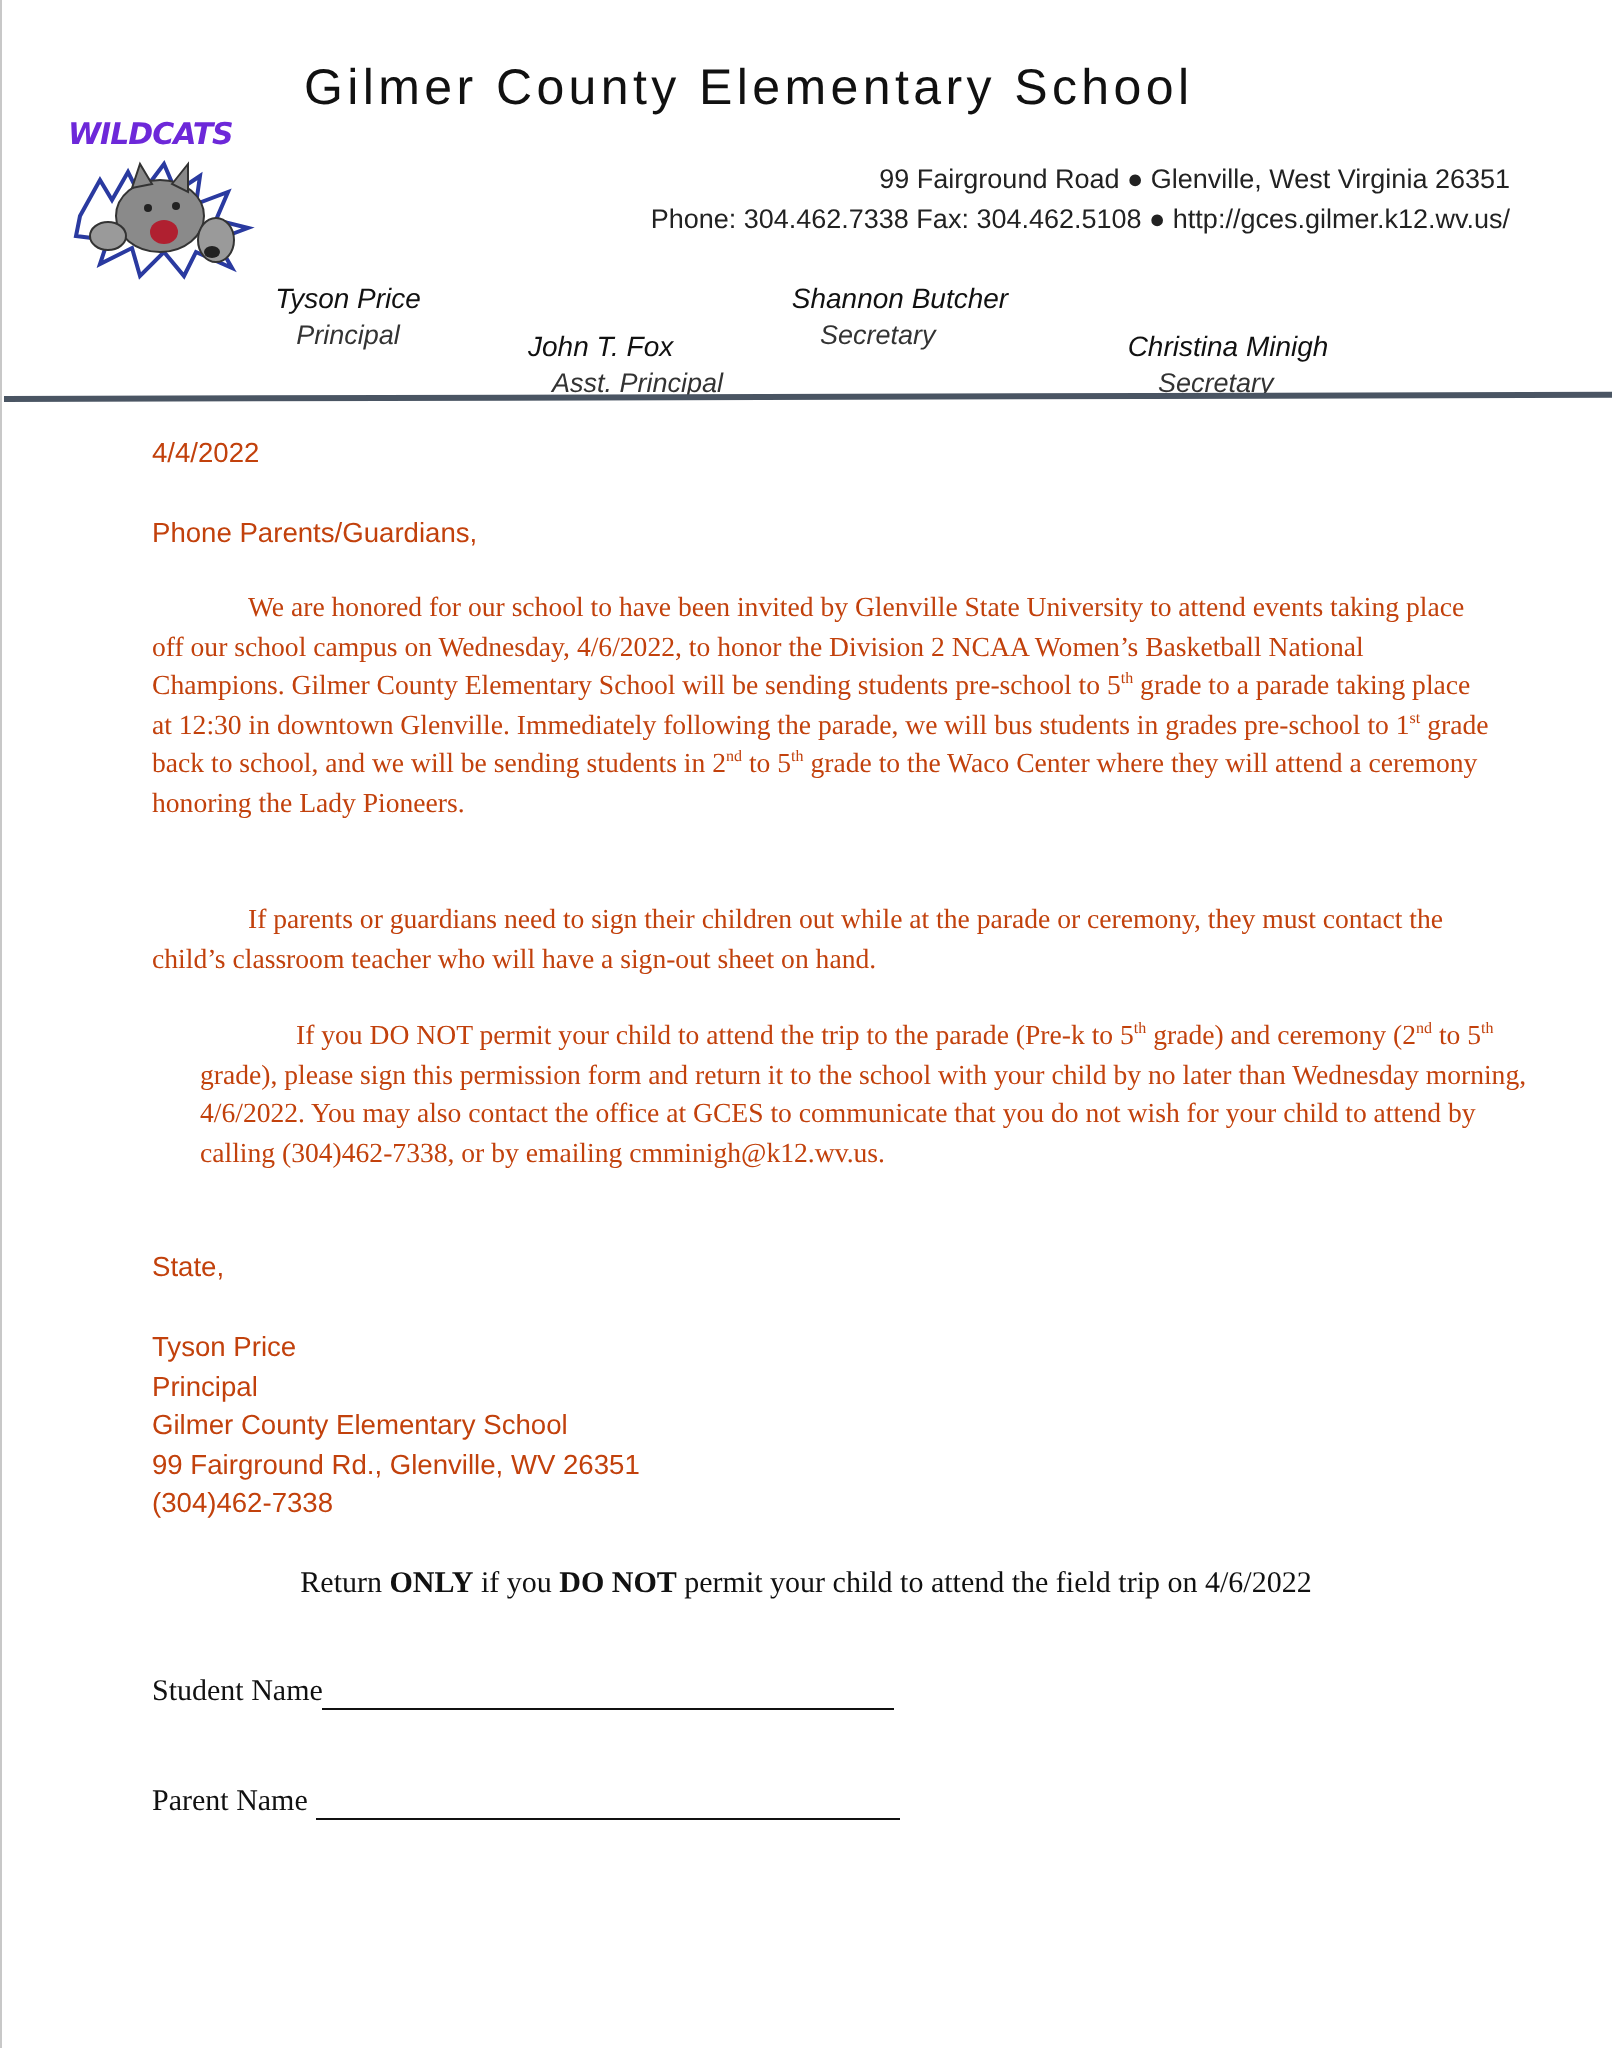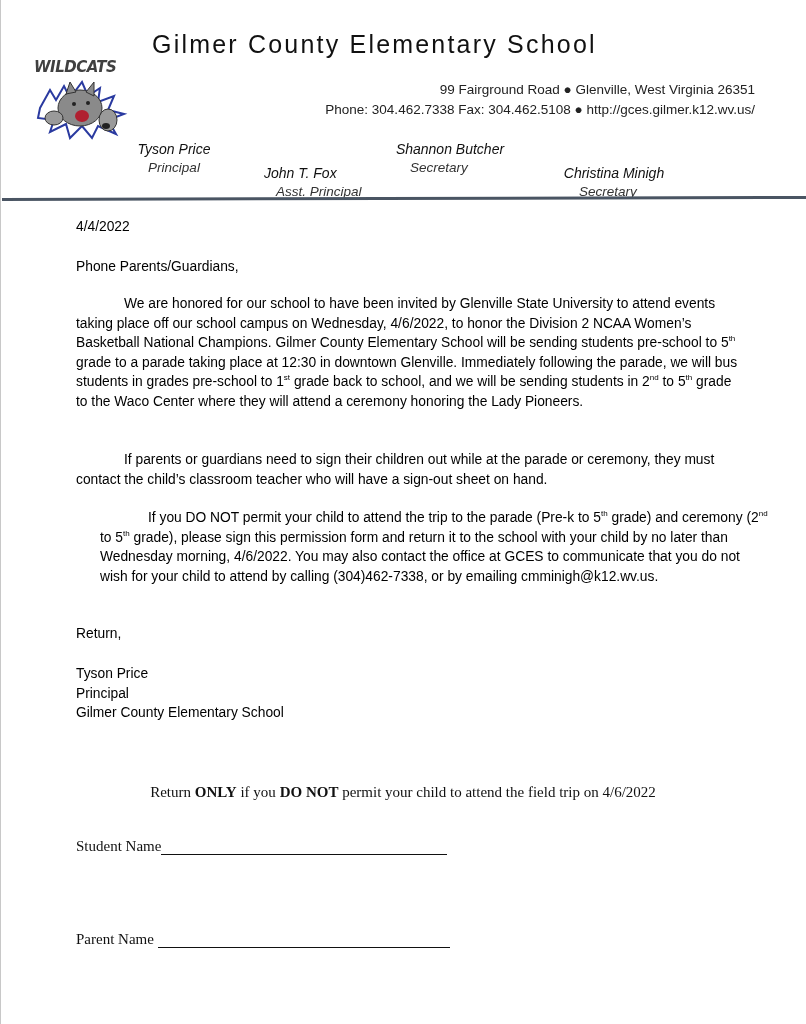--- a/index.html
+++ b/index.html
@@ -4,36 +4,36 @@
   <style>
     html, body { margin: 0; padding: 0; }
     body {
       width: 806px; height: 1024px; background: #ffffff; position: relative; overflow: hidden;
       font-family: "Liberation Sans", sans-serif; color: #1a1a1a;
     }
     .page-edge { position: absolute; left: 0; top: 0; width: 1px; height: 1024px; background: #c8c8c8; }
     .logo { position: absolute; left: 30px; top: 58px; width: 104px; height: 82px; }
     .logo-word {
       position: absolute; left: 4px; top: 0; font-family: "DejaVu Sans", sans-serif; font-weight: bold;
-      font-size: 15px; color: #404040; letter-spacing: -0.5px; font-style: italic;
+      font-size: 15px; color: #6d28d9; letter-spacing: -0.5px; font-style: italic;
     }
     .logo svg { position: absolute; left: 6px; top: 20px; }
     .school-title {
       position: absolute; left: 152px; top: 30px; font-size: 25px; letter-spacing: 2.2px; color: #111;
     }
     .addr { position: absolute; right: 51px; font-size: 13.5px; color: #222; white-space: nowrap; }
     .addr1 { top: 82px; }
     .addr2 { top: 102px; }
     .staff { position: absolute; top: 141px; text-align: center; font-style: italic; font-size: 14px; }
     .staff .name { color: #111; }
     .staff .role { color: #333; margin-top: 3px; font-size: 13.5px; }
     .divider { position: absolute; left: 2px; top: 198px; width: 804px; height: 3px; background: #4a5563; transform: rotate(-0.15deg); transform-origin: left; }
-    .body-text { position: absolute; left: 76px; width: 670px; font-size: 13.8px; line-height: 19.6px; color: #000000; }
+    .body-text { position: absolute; left: 76px; width: 670px; font-size: 13.8px; line-height: 19.6px; color: #c2410c; }
     .body-text p { margin: 0; }
-    .indent { text-indent: 48px; }
+    .indent { text-indent: 48px; font-family: Liberation Serif, serif; }
     sup { font-size: 8px; line-height: 0; vertical-align: super; }
     .notice {
       position: absolute; top: 784px; left: 0; width: 806px; text-align: center;
       font-family: "Liberation Serif", serif; font-size: 15px; color: #111;
     }
     .field { position: absolute; left: 76px; font-family: "Liberation Serif", serif; font-size: 15px; color: #111; display: flex; align-items: flex-end; }
     .field .line { display: inline-block; border-bottom: 1px solid #111; height: 14px; }
   </style>
 </head>
 <body>
@@ -87,33 +87,35 @@
 </div>
 
 <div class="body-text" style="top:450px;">
   <p class="indent">If parents or guardians need to sign their children out while at the parade or ceremony, they must contact the child’s classroom teacher who will have a sign-out sheet on hand.</p>
 </div>
 
 <div class="body-text" style="top:508px;margin-left:24px;">
   <p class="indent"><span>If you DO NOT permit your child to attend the trip to the parade (Pre-k to 5</span><sup>th</sup><span> grade) and ceremony (2</span><sup>nd</sup><span> to 5</span><sup>th</sup><span> grade), please sign this permission form and return it to the school with your child by no later than Wednesday morning, 4/6/2022. You may also contact the office at GCES to communicate that you do not wish for your child to attend by calling (304)462-7338, or by emailing cmminigh@k12.wv.us.</span></p>
 </div>
 
-<div class="body-text" style="top:624px;">Return,</div>
+<div class="body-text" style="top:624px;">State,</div>
 
 <div class="body-text" style="top:664px;">
   <div>Tyson Price</div>
   <div>Principal</div>
   <div>Gilmer County Elementary School</div>
+  <div>99 Fairground Rd., Glenville, WV 26351</div>
+  <div>(304)462-7338</div>
 </div>
 
 <div class="notice">
   <span>Return </span><b>ONLY</b><span> if you </span><b>DO NOT</b><span> permit your child to attend the field trip on 4/6/2022</span>
 </div>
 
 <div class="field" style="top:838px;">
   <span>Student Name</span>
   <span class="line" style="width:286px;"></span>
 </div>
 
-<div class="field" style="top:931px;text-align:center;">
+<div class="field" style="top:893px;text-align:center;">
   <span>Parent Name</span>
   <span class="line" style="width:292px;margin-left:4px;"></span>
 </div>
 
 </body></html>

